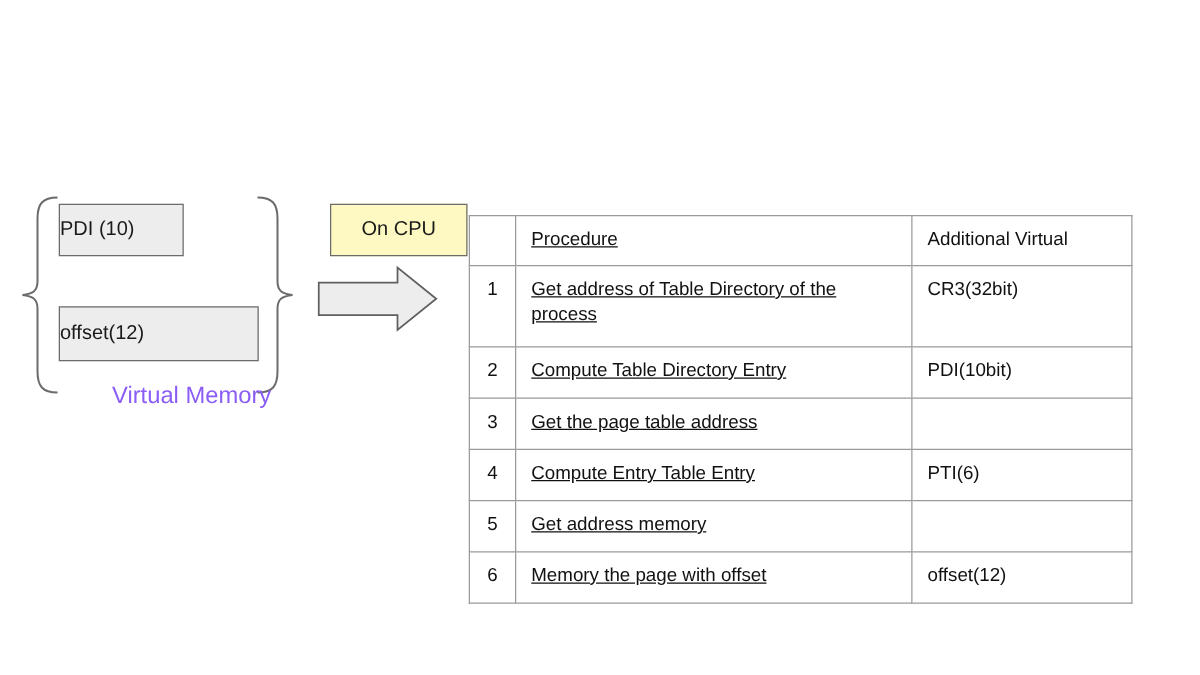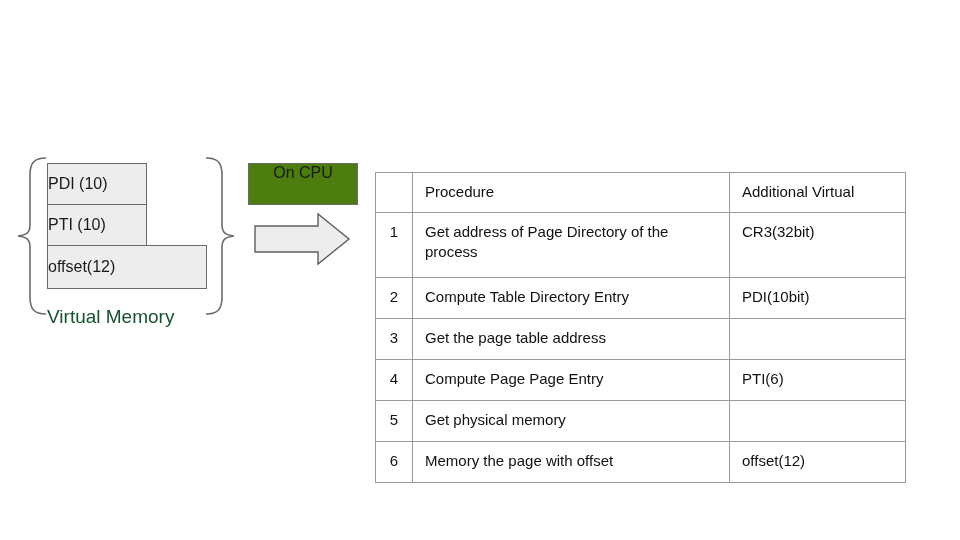--- a/index.html
+++ b/index.html
@@ -40,37 +40,38 @@
     pointer-events: none;
   }
   #brace-left  { left: 4px;  top: 155px; width: 44px; height: 162px; }
   #brace-right { left: 202px;top: 155px; width: 36px; height: 162px; }
 
   #vm-label {
     position: absolute;
     left: 47px;
     top: 306px;
     width: 170px;
-    text-align: left;
+    text-align: right;
     font-size: 19px;
-    color: #14532d;
+    color: #8b5cf6;
     white-space: nowrap;
   }
 
   
   #cpu-box {
     position: absolute;
-    left: 248px;
+    left: 264px;
     top: 163px;
     width: 110px;
     height: 42px;
-    background: #4d7c0f;
+    background: #fef9c3;
     border: 1px solid #6b6b6b;
     box-sizing: border-box;
     display: flex;
+    align-items: center;
     justify-content: center;
     font-size: 16px;
     color: #1a1a1a;
   }
   #arrow {
     position: absolute;
     left: 252px;
     top: 210px;
     width: 100px;
     height: 58px;
@@ -90,44 +91,41 @@
   #proc-table td, #proc-table th {
     border: 1px solid #9a9a9a;
     padding: 9px 12px;
     text-align: left;
     font-weight: normal;
     vertical-align: top;
     line-height: 1.35;
     box-sizing: border-box;
   }
   #proc-table .col-idx  { width: 37px;  text-align: center; padding-left: 0; padding-right: 0; }
-  #proc-table .col-proc { width: 317px; }
+  #proc-table .col-proc { width: 317px; text-decoration: underline; }
   #proc-table .col-src  { width: 176px; }
   #proc-table tr.hdr td { height: 40px; }
   #proc-table tr.r-tall td { height: 65px; }
   #proc-table tr.r-std td  { height: 41px; }
 </style>
 </head>
 <body>
 
 <div id="canvas">
 
   <svg id="brace-left" class="brace" viewBox="0 0 44 162">
     <path d="M42 3 C30 3 26 8 26 20 L26 70 C26 78 22 80 14 81 C22 82 26 84 26 92 L26 142 C26 154 30 159 42 159" fill="none" stroke="#6b6b6b" stroke-width="1.6"></path>
   </svg>
 
   <svg id="brace-right" class="brace" viewBox="0 0 36 162">
     <path d="M4 3 C16 3 20 8 20 20 L20 70 C20 78 24 80 32 81 C24 82 20 84 20 92 L20 142 C20 154 16 159 4 159" fill="none" stroke="#6b6b6b" stroke-width="1.6"></path>
   </svg>
 
   <div id="vm-pdi" class="vm-box">
     <span>PDI (10)</span>
-  </div>
-  <div id="vm-pti" class="vm-box">
-    <span>PTI (10)</span>
   </div>
   <div id="vm-offset" class="vm-box">
     <span>offset(12)</span>
   </div>
 
   <div id="vm-label">Virtual Memory</div>
 
   <div id="cpu-box">
     <span>On CPU</span>
   </div>
@@ -138,41 +136,41 @@
 
   <table id="proc-table">
     <tbody>
       <tr class="hdr">
         <td class="col-idx"></td>
         <td class="col-proc">Procedure</td>
         <td class="col-src">Additional Virtual</td>
       </tr>
       <tr class="r-tall">
         <td class="col-idx">1</td>
-        <td class="col-proc">Get address of Page Directory of the process</td>
+        <td class="col-proc">Get address of Table Directory of the process</td>
         <td class="col-src">CR3(32bit)</td>
       </tr>
       <tr class="r-std">
         <td class="col-idx">2</td>
         <td class="col-proc">Compute Table Directory Entry</td>
         <td class="col-src">PDI(10bit)</td>
       </tr>
       <tr class="r-std">
         <td class="col-idx">3</td>
         <td class="col-proc">Get the page table address</td>
         <td class="col-src"></td>
       </tr>
       <tr class="r-std">
         <td class="col-idx">4</td>
-        <td class="col-proc">Compute Page Page Entry</td>
+        <td class="col-proc">Compute Entry Table Entry</td>
         <td class="col-src">PTI(6)</td>
       </tr>
       <tr class="r-std">
         <td class="col-idx">5</td>
-        <td class="col-proc">Get physical memory</td>
+        <td class="col-proc">Get address memory</td>
         <td class="col-src"></td>
       </tr>
       <tr class="r-std">
         <td class="col-idx">6</td>
         <td class="col-proc">Memory the page with offset</td>
         <td class="col-src">offset(12)</td>
       </tr>
     </tbody>
   </table>
 

